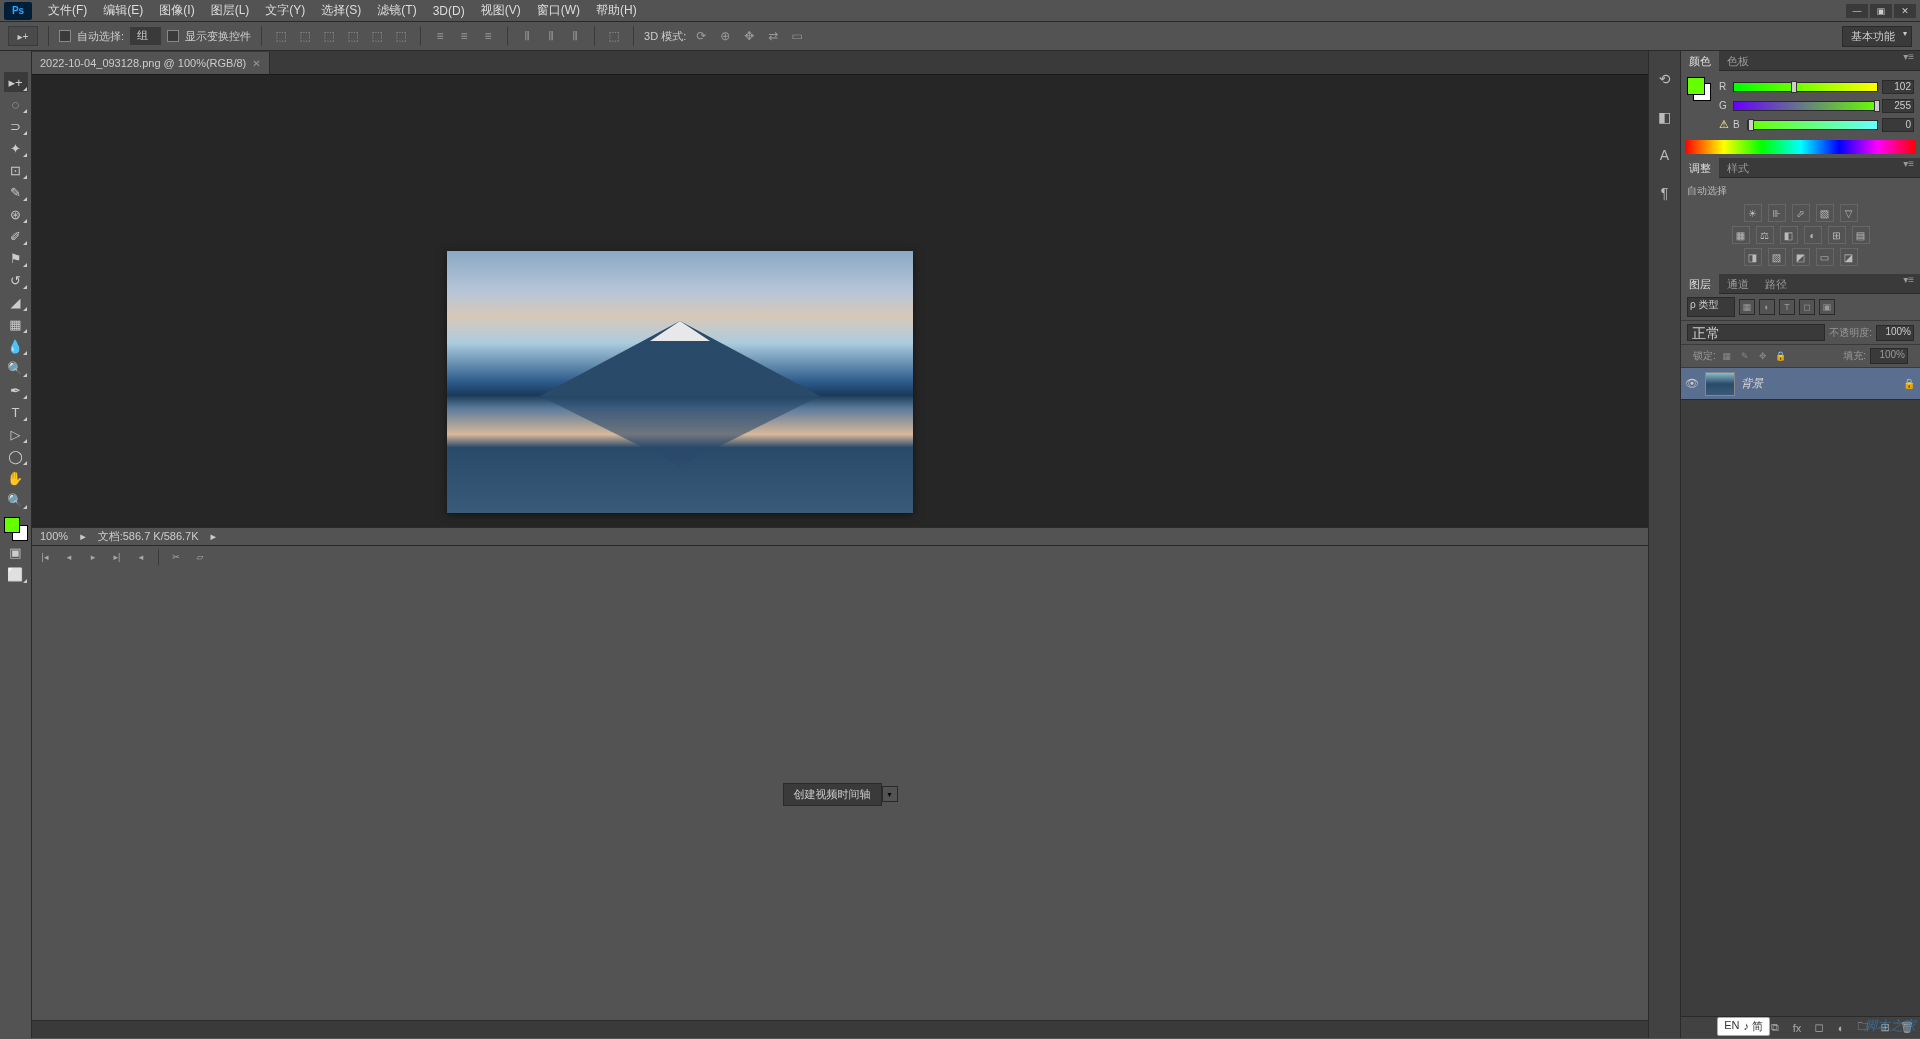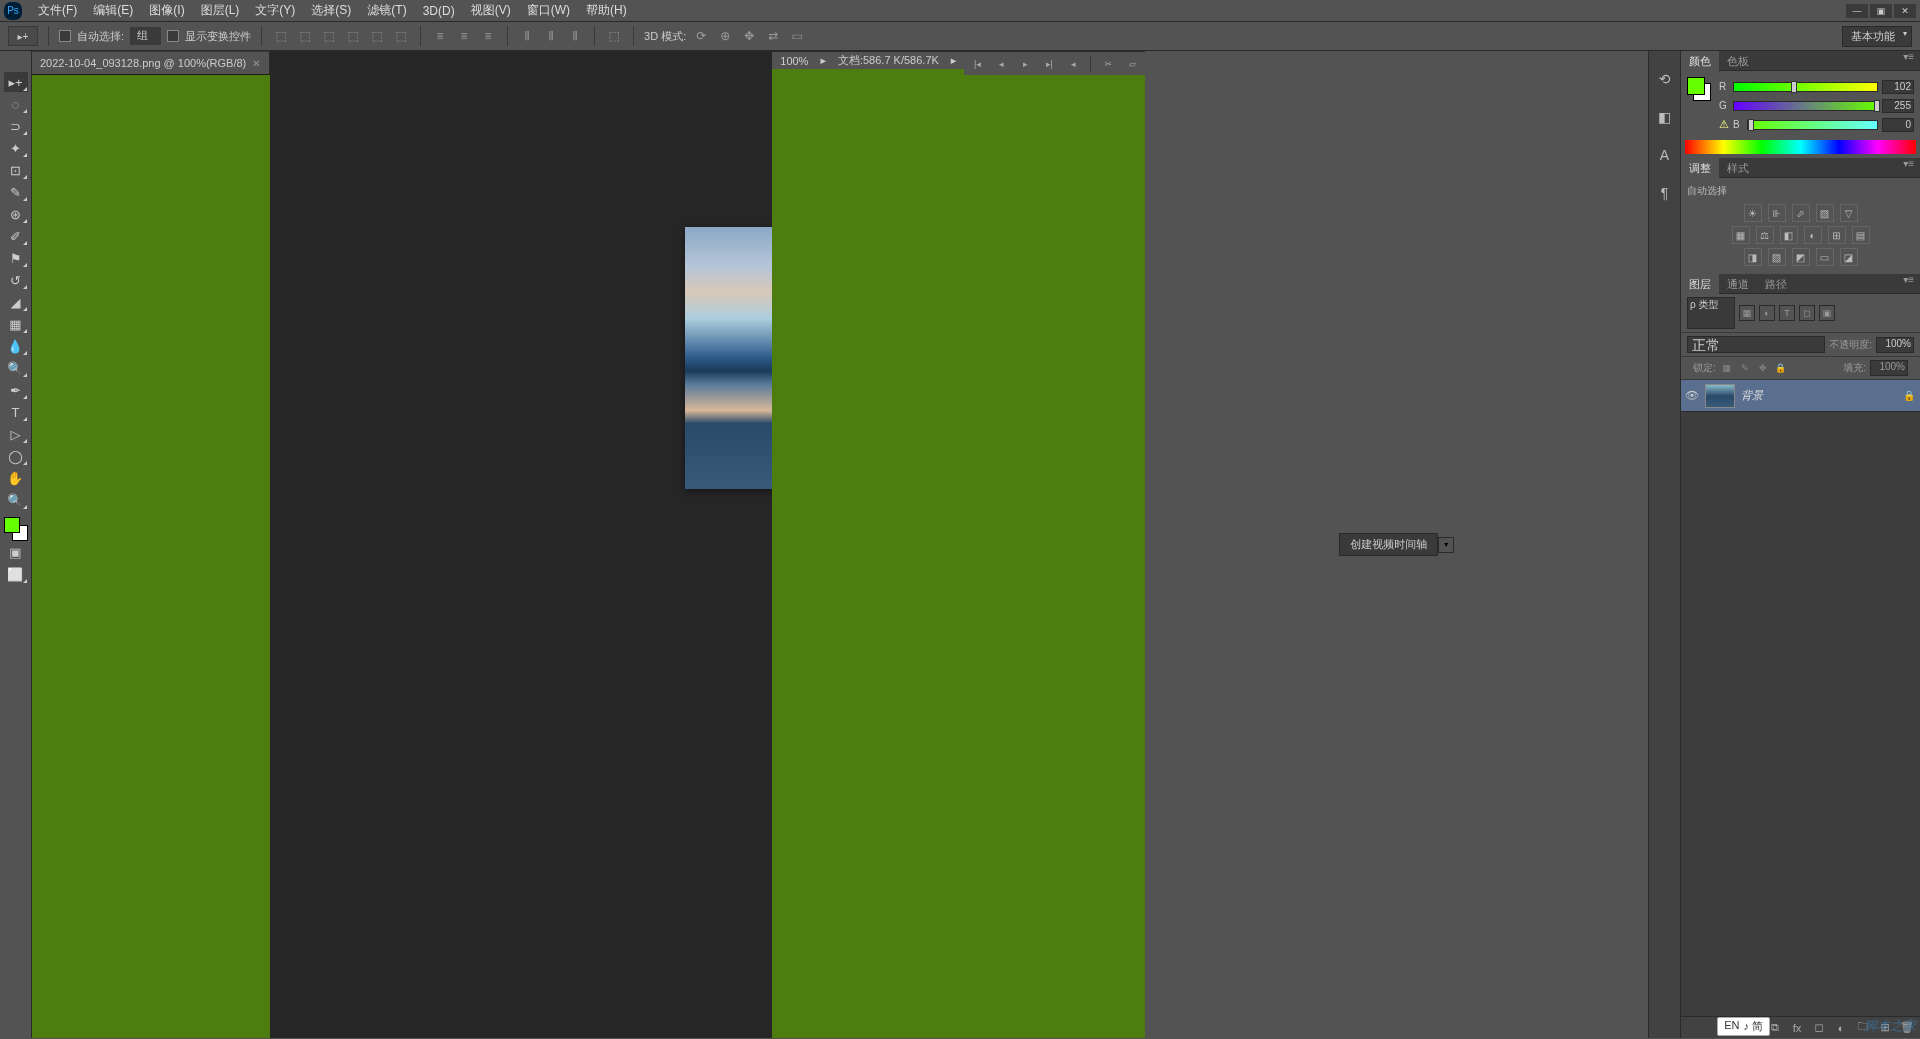--- a/index.html
+++ b/index.html
@@ -1,38 +1,38 @@
 <!DOCTYPE html>
 <html><head>
 <meta charset="utf-8">
 <style>
 *{margin:0;padding:0;box-sizing:border-box;font-family:"Microsoft YaHei",Arial,sans-serif;user-select:none}
 body{background:#535353;overflow:hidden;width:1920px;height:1039px;position:relative}
 .menubar{height:22px;background:#535353;display:flex;align-items:center;padding:0 4px;font-size:12px;color:#ddd;border-bottom:1px solid #2a2a2a}
-.ps-logo{width:18px;height:18px;background:#001e36;color:#31a8ff;font-weight:normal;font-size:10px;display:flex;align-items:center;justify-content:center;border-radius:7px;margin-right:8px}
+.ps-logo{width:28px;height:18px;background:#001e36;color:#31a8ff;font-weight:bold;font-size:10px;display:flex;align-items:center;justify-content:center;border-radius:2px;margin-right:8px}
 .menu-item{padding:2px 8px;cursor:pointer}
 .win-controls{margin-left:auto;display:flex;gap:2px}
 .win-btn{width:22px;height:14px;background:#3a3a3a;display:flex;align-items:center;justify-content:center;font-size:9px;color:#ccc;cursor:pointer}
 .optbar{height:29px;background:#535353;border-bottom:1px solid #2a2a2a;display:flex;align-items:center;padding:0 8px;font-size:11px;color:#ccc;gap:6px}
 .opt-tool{width:30px;height:20px;border:1px solid #3a3a3a;background:#4a4a4a;display:flex;align-items:center;justify-content:center;font-size:10px}
 .opt-chk{width:12px;height:12px;border:1px solid #888;background:#3a3a3a}
 .opt-sel{height:18px;border:1px solid #3a3a3a;background:#3a3a3a;padding:0 12px 0 6px;font-size:11px;color:#ccc;position:relative}
 .opt-sep{width:1px;height:20px;background:#3a3a3a;margin:0 4px}
 .opt-ico{width:18px;height:18px;display:flex;align-items:center;justify-content:center;color:#999;font-size:12px;cursor:pointer}
 .workspace-btn{margin-left:auto;background:#3a3a3a;border:1px solid #2a2a2a;padding:2px 16px 2px 8px;font-size:11px;color:#ccc;position:relative}
 .workspace-btn::after{content:"▾";position:absolute;right:4px;top:2px;font-size:8px}
 .main{display:flex;height:987px}
 .toolbar{width:32px;background:#535353;border-right:1px solid #2a2a2a;display:flex;flex-direction:column;align-items:center;padding-top:20px}
 .tool{width:24px;height:20px;margin:1px 0;display:flex;align-items:center;justify-content:center;color:#ccc;font-size:13px;cursor:pointer;position:relative}
 .tool.active{background:#3a3a3a}
 .tool.corner::after{content:"";position:absolute;bottom:1px;right:1px;border:2px solid transparent;border-right-color:#ccc;border-bottom-color:#ccc}
 .swatch-wrap{width:24px;height:24px;position:relative;margin-top:6px}
 .swatch-fg{width:16px;height:16px;background:#66ff00;border:1px solid #000;position:absolute;top:0;left:0;z-index:2}
 .swatch-bg{width:16px;height:16px;background:#fff;border:1px solid #000;position:absolute;bottom:0;right:0}
-.center{flex:1;display:flex;background:#4d7c0f}
+.center{flex:1;display:flex;flex-direction:column;background:#701a75}
 .tabbar{height:24px;background:#3a3a3a;display:flex;align-items:flex-end;border-bottom:1px solid #1a1a1a}
 .doctab{height:22px;background:#535353;padding:0 8px;display:flex;align-items:center;font-size:11px;color:#ccc;border-right:1px solid #2a2a2a;gap:6px}
 .doctab .x{font-size:10px;color:#999;cursor:pointer}
 .canvas-area{flex:1;background:#262626;position:relative;overflow:hidden}
 .canvas-img{position:absolute;left:415px;top:176px;width:466px;height:262px;background:linear-gradient(to bottom,#8ba8c5 0%,#b5c5d8 15%,#d8c8b8 25%,#accdde 35%,#2d5a8a 50%,#1a3a5a 55%,#5a7a9a 60%,#d8b89a 70%,#2a4a6a 75%,#3a5a7a 100%);box-shadow:0 2px 8px rgba(0,0,0,.5)}
 .mountain{position:absolute;top:70px;left:50%;transform:translateX(-50%);width:0;height:0;border-left:140px solid transparent;border-right:140px solid transparent;border-bottom:75px solid #2a4a6a}
 .mountain-peak{position:absolute;top:70px;left:50%;transform:translateX(-50%);width:0;height:0;border-left:30px solid transparent;border-right:30px solid transparent;border-bottom:20px solid #e8e8ea}
 .mountain-refl{position:absolute;top:145px;left:50%;transform:translateX(-50%) scaleY(-1);width:0;height:0;border-left:140px solid transparent;border-right:140px solid transparent;border-bottom:70px solid rgba(42,74,106,.6)}
 .statusbar{height:18px;background:#535353;border-top:1px solid #2a2a2a;display:flex;align-items:center;padding:0 8px;font-size:11px;color:#ccc;gap:12px}
 .timeline-header{height:18px;background:#3a3a3a;border-top:1px solid #2a2a2a;padding:0 6px;font-size:11px;color:#ccc;display:flex;align-items:center}
@@ -60,21 +60,21 @@
 .slider-r{background:linear-gradient(to right,#00ff00,#ffff00)}
 .slider-g{background:linear-gradient(to right,#6600ff,#66ff00)}
 .slider-b{background:linear-gradient(to right,#66ff00,#66ffff)}
 .slider-thumb{position:absolute;top:-2px;width:6px;height:12px;background:#ccc;border:1px solid #333}
 .slider-val{width:32px;height:14px;background:#3a3a3a;border:1px solid #2a2a2a;text-align:right;padding-right:2px;font-size:10px}
 .spectrum{height:14px;margin:0 4px 4px;background:linear-gradient(to right,red,yellow,lime,cyan,blue,magenta,red)}
 .adjust-panel{padding:4px 6px}
 .adjust-row{display:flex;justify-content:center;gap:6px;margin:4px 0}
 .adj-ico{width:18px;height:18px;border:1px solid #666;display:flex;align-items:center;justify-content:center;font-size:10px;color:#bbb;cursor:pointer}
 .layers-ctl{padding:3px 6px;display:flex;align-items:center;gap:4px;border-bottom:1px solid #3a3a3a}
-.layers-search{flex:0 0 48px;height:32px;background:#3a3a3a;border:1px solid #2a2a2a;font-size:10px;padding:0 2px}
+.layers-search{flex:0 0 48px;height:20px;background:#3a3a3a;border:1px solid #2a2a2a;font-size:10px;padding:0 2px}
 .filter-ico{width:16px;height:16px;border:1px solid #2a2a2a;display:flex;align-items:center;justify-content:center;font-size:9px;color:#999}
 .layers-blend{padding:3px 6px;display:flex;align-items:center;gap:4px;border-bottom:1px solid #3a3a3a}
 .blend-sel{flex:1;height:17px;background:#3a3a3a;border:1px solid #2a2a2a;padding:0 4px;font-size:14px}
 .opacity-lbl{font-size:10px;color:#999}
 .opacity-val{width:38px;height:16px;background:#3a3a3a;border:1px solid #2a2a2a;font-size:10px;text-align:right;padding-right:2px}
 .layers-lock{padding:3px 12px;display:flex;align-items:center;gap:4px;border-bottom:1px solid #3a3a3a;font-size:10px;color:#999}
 .lock-ico{width:14px;height:14px;display:flex;align-items:center;justify-content:center;font-size:9px;color:#888}
 .layer-list{flex:1;background:#3d3d3d;overflow:auto}
 .layer-row{height:32px;display:flex;align-items:center;background:#5a6f8f;border-bottom:1px solid #2a2a2a;padding:0 4px;gap:6px}
 .layer-eye{width:14px;height:14px;display:flex;align-items:center;justify-content:center;font-size:11px;color:#ccc}

